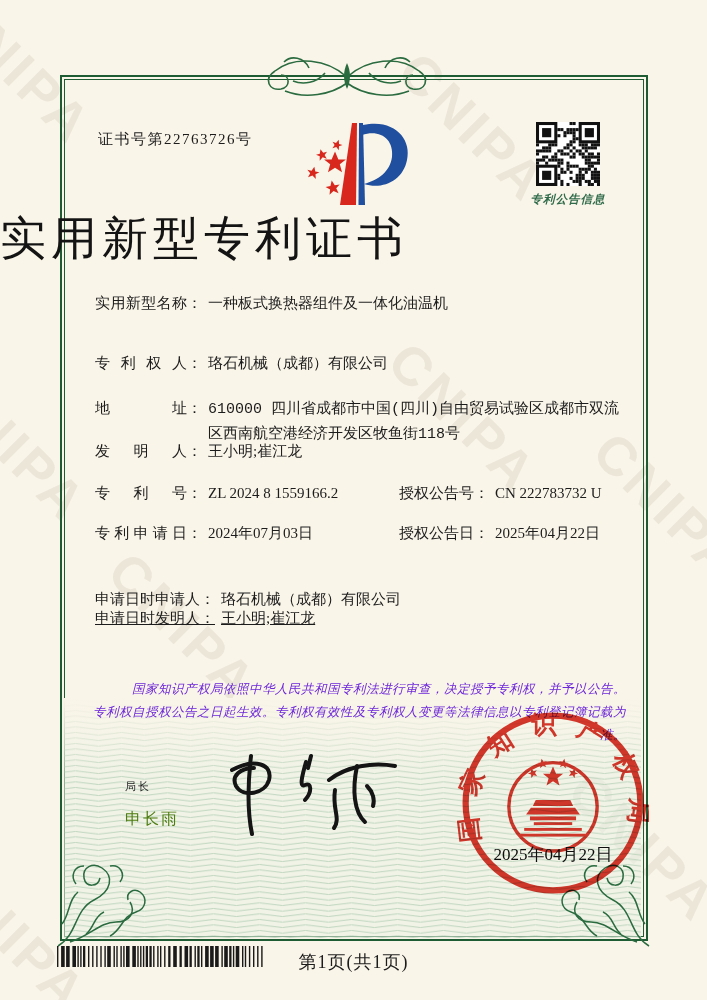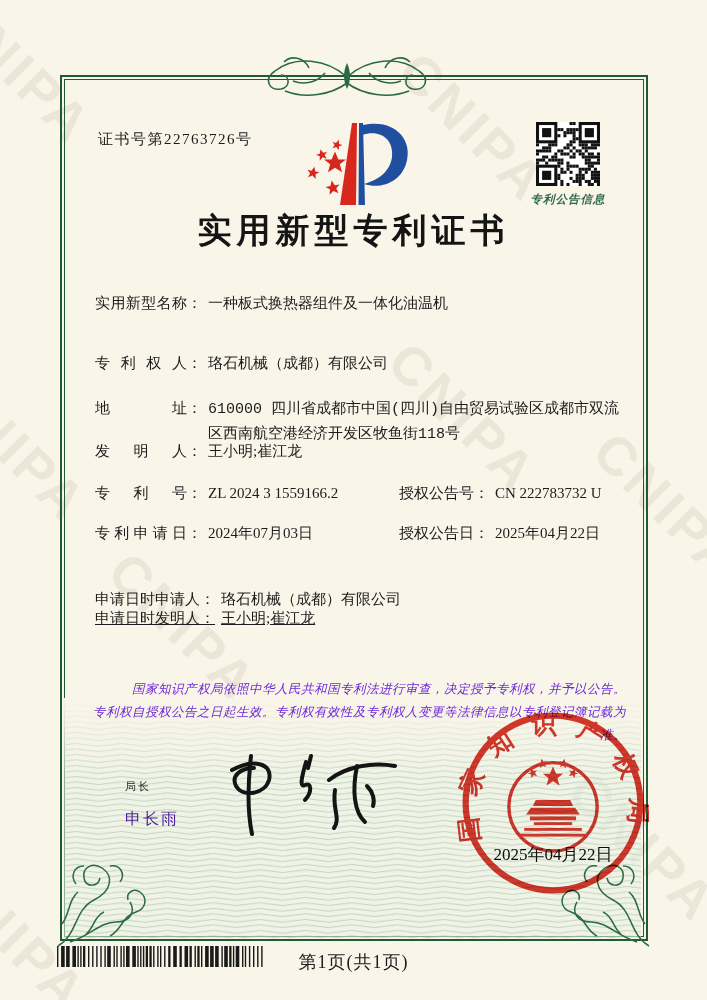--- a/index.html
+++ b/index.html
@@ -13,34 +13,34 @@
     font-weight:bold;font-size:54px;letter-spacing:4px;
     color:rgba(140,132,108,0.13);transform:rotate(45deg);transform-origin:0 0;
     white-space:nowrap;pointer-events:none;
   }
   .frame{position:absolute;left:60px;top:75px;width:584px;height:862px;border:2.5px solid #1e5c34;}
   .frame::after{content:"";position:absolute;inset:2px;border:1px solid #1e5c34;}
   .cert-no{position:absolute;left:98px;top:130px;font-size:15px;letter-spacing:1.5px;}
   .qr-wrap{position:absolute;left:536px;top:122px;width:64px;text-align:center;}
   .qr-caption{position:absolute;left:508px;top:192px;width:120px;text-align:center;
     font-size:11.5px;font-style:italic;font-weight:bold;color:#2f6b4a;letter-spacing:1px;}
-  .title{position:absolute;left:0;top:208px;width:100%;text-align:center;
-    font-size:34px;font-weight:bold;letter-spacing:5px;color:#141414;}
+  .title{position:absolute;left:0;top:208px;width:100%;text-align:left;
+    font-size:46px;font-weight:normal;letter-spacing:5px;color:#141414;}
   .row{position:absolute;left:95px;font-size:15px;line-height:22px;width:540px;}
   .jlabel{display:inline-block;width:92px;text-align:justify;text-align-last:justify;vertical-align:top;}
   .colon{vertical-align:top;}
   .val{margin-left:6px;vertical-align:top;}
   .val-wrap{display:inline-block;width:420px;margin-left:6px;line-height:25px;vertical-align:top;font-family:Liberation Mono, monospace;}
   .rcol{position:absolute;left:304px;top:0;white-space:nowrap;}
   .statement{position:absolute;left:88px;top:678px;width:538px;font-size:12.5px;
     line-height:23px;font-style:italic;letter-spacing:0.5px;text-indent:18px;color:#6d28d9;text-align:right;}
   .sig-title{position:absolute;left:125px;top:779px;font-size:11px;
     font-family:"Liberation Sans","DejaVu Sans",sans-serif;letter-spacing:2px;color:#222;}
   .sig-name{position:absolute;left:125px;top:809px;font-size:16px;
-    font-family:"Liberation Sans","DejaVu Sans",sans-serif;letter-spacing:2px;color:#4c1d95;}
+    font-family:"Liberation Sans","DejaVu Sans",sans-serif;letter-spacing:2px;color:#4d7c0f;}
   .seal-date{position:absolute;left:462px;top:843px;width:182px;text-align:center;
     font-size:17px;color:#0d0d0d;z-index:6;}
   .footer{position:absolute;left:0;top:950px;width:100%;text-align:center;font-size:18px;letter-spacing:1px;}
   .fade{position:absolute;left:64px;top:698px;width:577px;height:80px;
     background:linear-gradient(#faf5e9,rgba(250,245,233,0));z-index:2;pointer-events:none;}
   svg{display:block;}
   .abs{position:absolute;}
 </style>
 </head>
 <body>
@@ -298,21 +298,21 @@
 
   <div class="row" style="top:397px;">
     <span class="jlabel">地址</span><span class="colon">：</span><span class="val-wrap">610000 四川省成都市中国(四川)自由贸易试验区成都市双流区西南航空港经济开发区牧鱼街118号</span>
   </div>
 
   <div class="row" style="top:440px;">
     <span class="jlabel">发明人</span><span class="colon">：</span><span class="val">王小明;崔江龙</span>
   </div>
 
   <div class="row" style="top:482px;">
-    <span class="jlabel">专利号</span><span class="colon">：</span><span class="val">ZL 2024 3 1559166.2</span>
+    <span class="jlabel">专利号</span><span class="colon">：</span><span class="val">ZL 2024 8 1559166.2</span>
     <span class="rcol">
       <span>授权公告号</span><span>：</span><span class="val">CN 222783732 U</span>
     </span>
   </div>
 
   <div class="row" style="top:522px;">
     <span class="jlabel">专利申请日</span><span class="colon">：</span><span class="val">2024年07月03日</span>
     <span class="rcol">
       <span>授权公告日</span><span>：</span><span class="val">2025年04月22日</span>
     </span>

